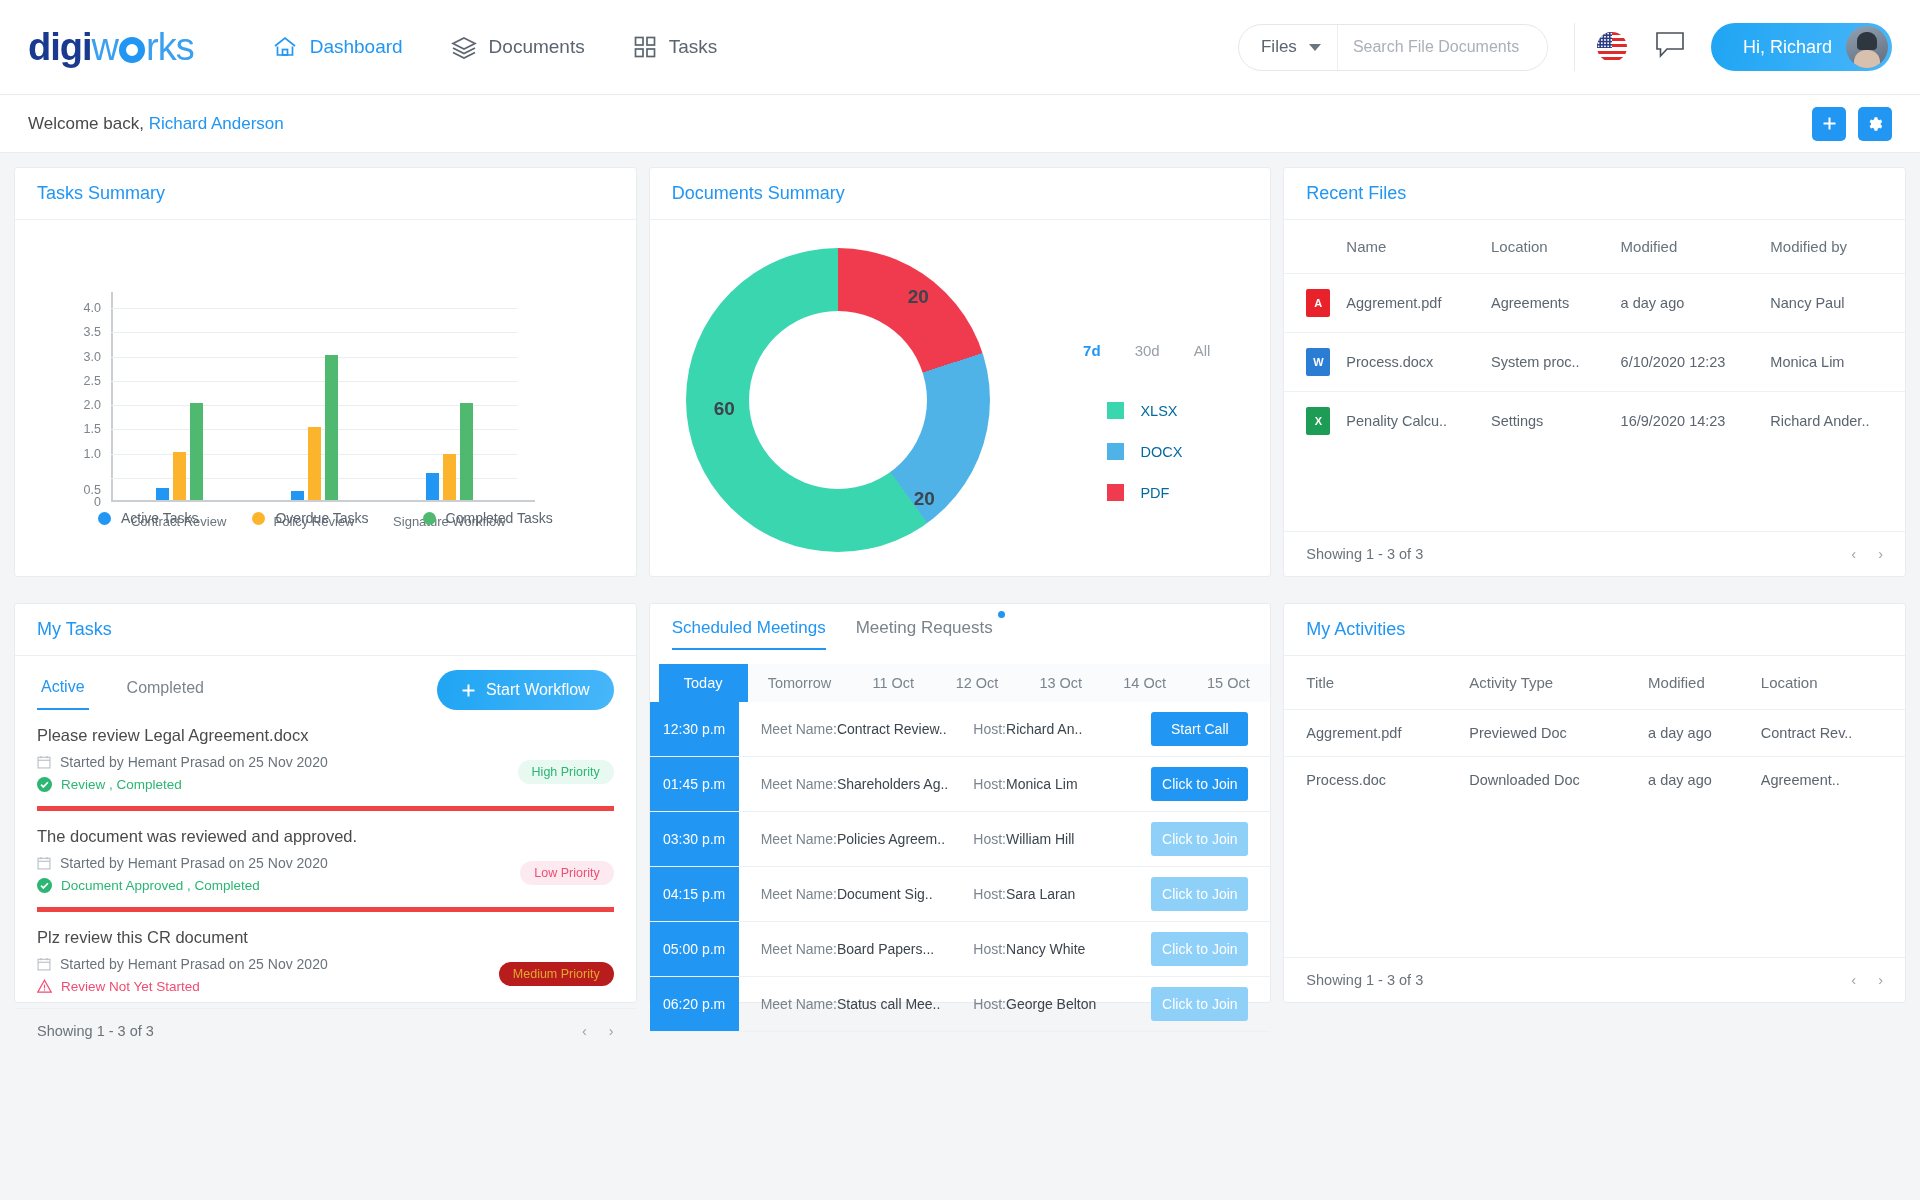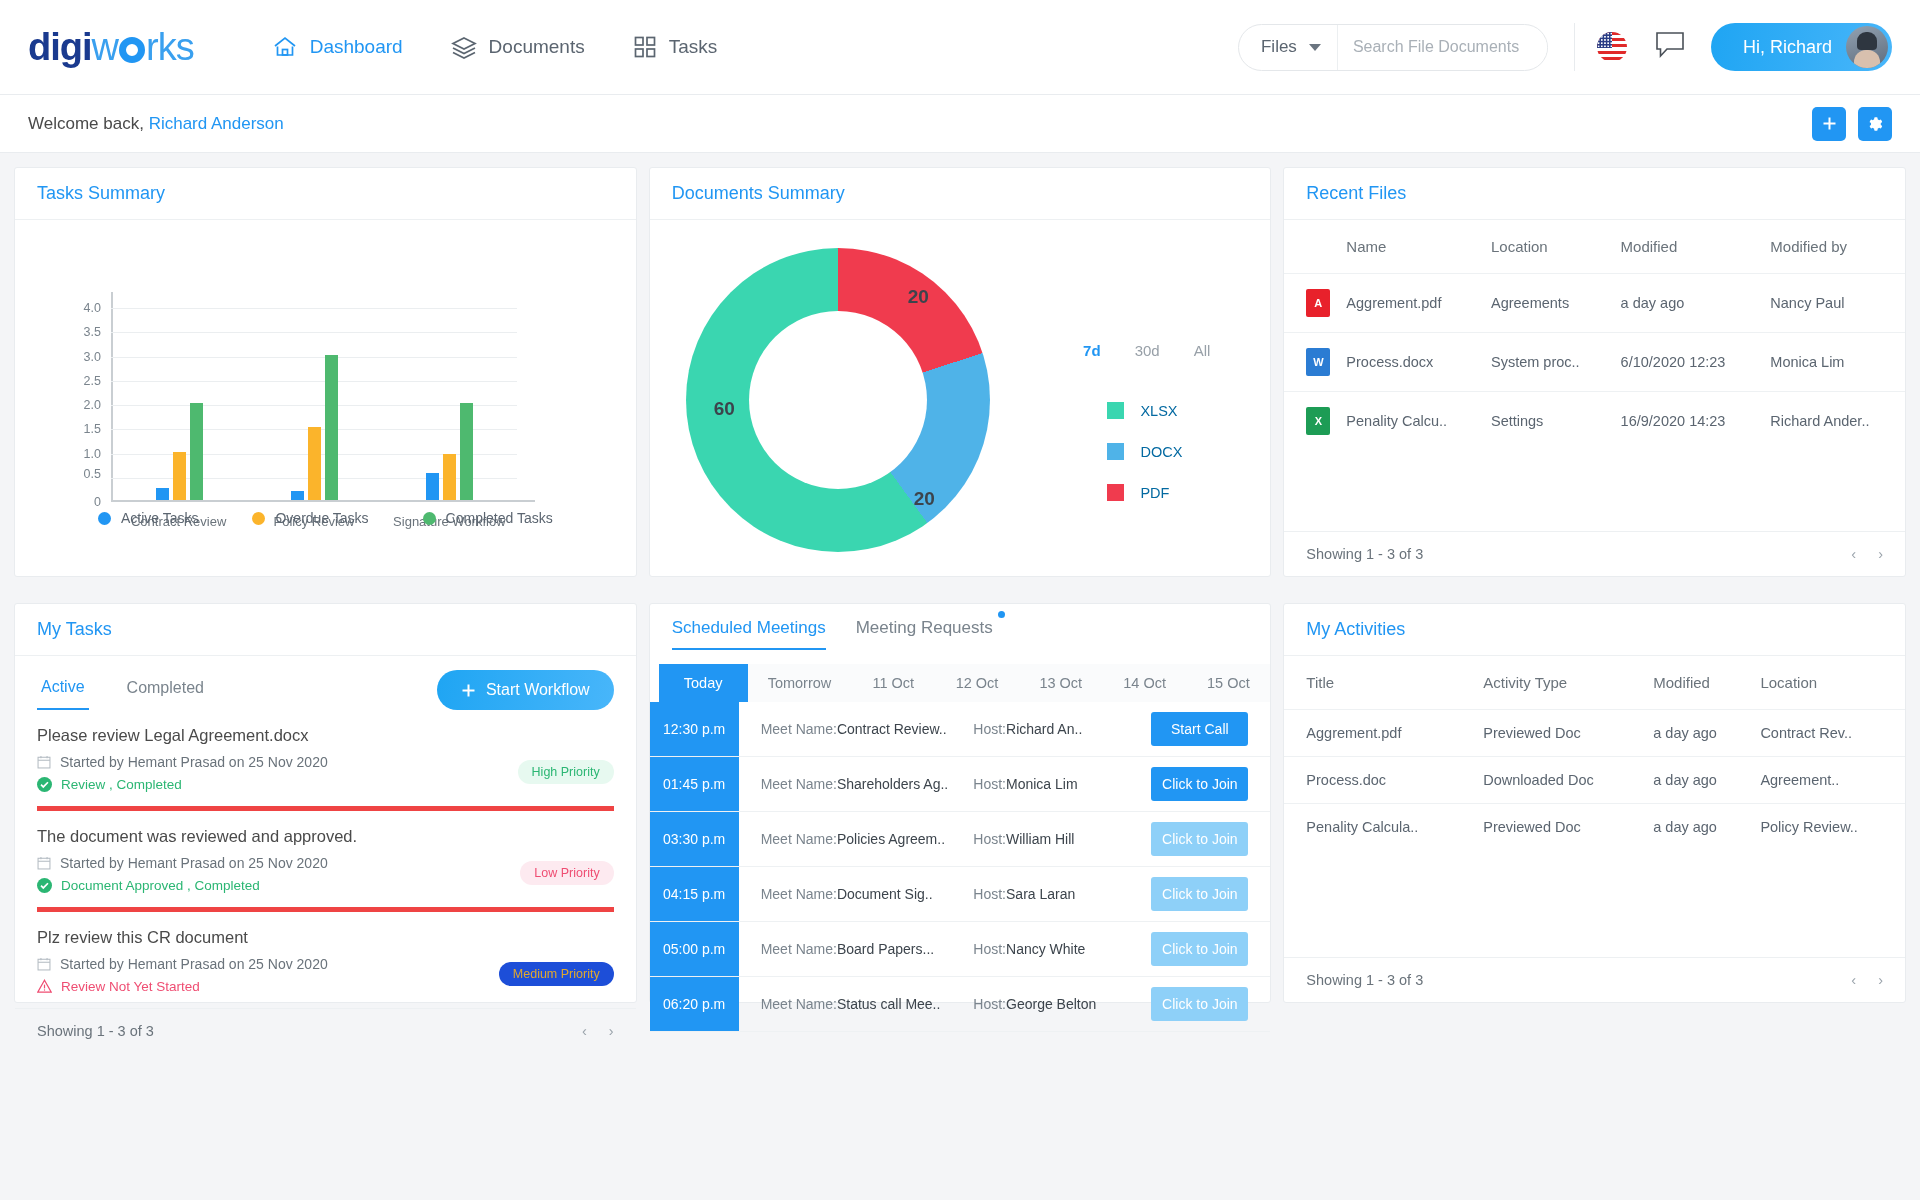--- a/index.html
+++ b/index.html
@@ -131,21 +131,21 @@
            border-radius:22px; height:40px; padding:0 24px; font-size:16px; display:flex; align-items:center; gap:10px; cursor:pointer;
            font-family:"Liberation Sans", sans-serif; }
   .task { padding:16px 0 14px 0; border-bottom:5px solid #ef4444; position:relative; }
   .task:last-child { border-bottom:none; }
   .task-title { font-size:16.5px; color:#4a4a4a; margin-bottom:9px; }
   .task-meta { font-size:14px; color:#6a737b; display:flex; align-items:center; gap:9px; margin-bottom:7px; }
   .task-status { font-size:13.5px; display:flex; align-items:center; gap:9px; }
   .pill { position:absolute; right:0; bottom:22px; border-radius:13px; padding:5px 14px; font-size:12.5px; }
   .p-high { background:#e7f9f0; color:#2bb673; }
   .p-low  { background:#fdeaf0; color:#ef4d72; }
-  .p-med  { background:#1d4ed8; color:#e0a82e; }
+  .p-med  { background:#b91c1c; color:#e0a82e; }
 
   
   .meet-body { flex:1; display:flex; flex-direction:column; padding:0 0 0 0; }
   .meet-tabs { display:flex; align-items:flex-start; padding: 14px 22px 0 22px; }
   .mtab { font-size:17px; color:#7a848d; padding-bottom:10px; margin-right:30px; cursor:pointer; position:relative; }
   .mtab.active { color:#2196f3; border-bottom:2px solid #2196f3; }
   .bluedot { width:7px;height:7px;border-radius:50%;background:#2196f3;position:absolute;right:-12px;top:-7px; }
   .daystrip { display:flex; margin: 14px 0 0 9px; }
   .day { padding:11px 20px; font-size:14.5px; color:#7a848d; cursor:pointer; background:#fafbfc; flex:1; text-align:center; }
   .day.active { background:#2196f3; color:#fff; flex:0 0 89px; }
@@ -272,21 +272,21 @@
           <div class="ylab" style="top: 48.5px;">3.0</div>
           <div class="gridline" style="top: 72.75px;"></div>
           <div class="ylab" style="top: 72.75px;">2.5</div>
           <div class="gridline" style="top: 97px;"></div>
           <div class="ylab" style="top: 97px;">2.0</div>
           <div class="gridline" style="top: 121.25px;"></div>
           <div class="ylab" style="top: 121.25px;">1.5</div>
           <div class="gridline" style="top: 145.5px;"></div>
           <div class="ylab" style="top: 145.5px;">1.0</div>
           <div class="gridline" style="top: 169.75px;"></div>
-          <div class="ylab" style="top: 166px;">0.5</div>
+          <div class="ylab" style="top: 182px;">0.5</div>
           <div class="ylab" style="top: 194px;">0</div>
           <div class="bargroup" style="left: 44.6667px;">
             <div class="bar" style="height: 12.125px; background: rgb(33, 150, 243);"></div>
             <div class="bar" style="height: 48.5px; background: rgb(251, 180, 43);"></div>
             <div class="bar" style="height: 97px; background: rgb(78, 185, 111);"></div>
           </div>
           <div class="xlab" style="left: 67.6667px;">Contract Review</div>
           <div class="bargroup" style="left: 180px;">
             <div class="bar" style="height: 8.73px; background: rgb(33, 150, 243);"></div>
             <div class="bar" style="height: 72.75px; background: rgb(251, 180, 43);"></div>
@@ -574,26 +574,20 @@
             <td>Previewed Doc</td>
             <td>a day ago</td>
             <td>Contract Rev..</td>
           </tr>
           <tr>
             <td style="padding-left:22px">Process.doc</td>
             <td>Downloaded Doc</td>
             <td>a day ago</td>
             <td>Agreement..</td>
           </tr>
-          <tr>
-            <td style="padding-left:22px">Penality Calcula..</td>
-            <td>Previewed Doc</td>
-            <td>a day ago</td>
-            <td>Policy Review..</td>
-          </tr>
         </tbody>
     </table>
     <div class="card-ft">
       <span>Showing 1 - 3 of 3</span>
       <span class="pager">
         <span>‹</span>
         <span>›</span>
       </span>
     </div>
   </div>

